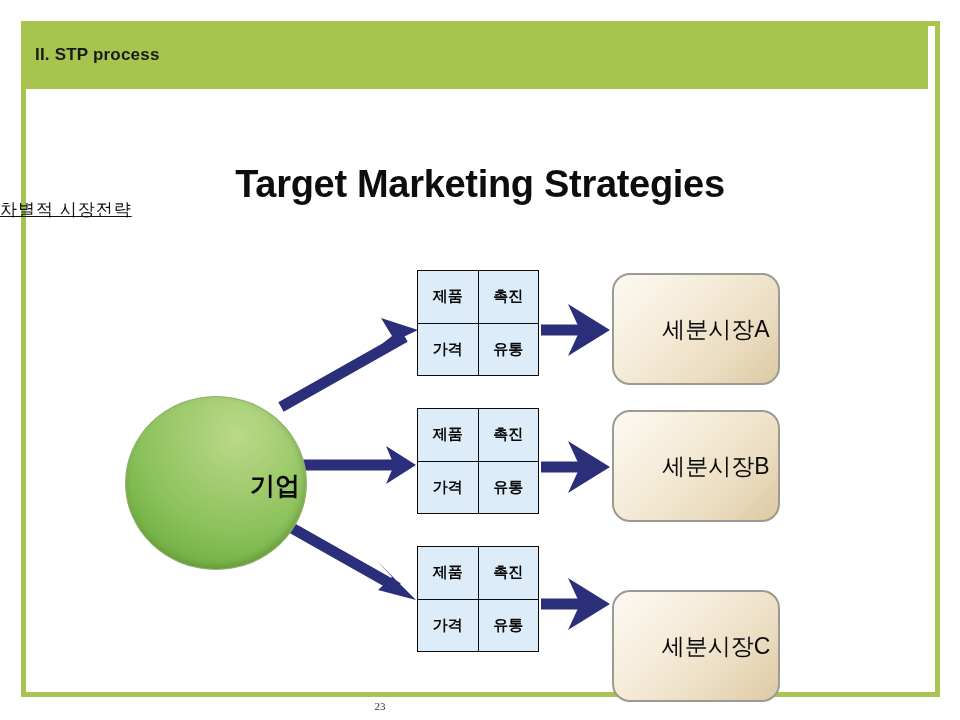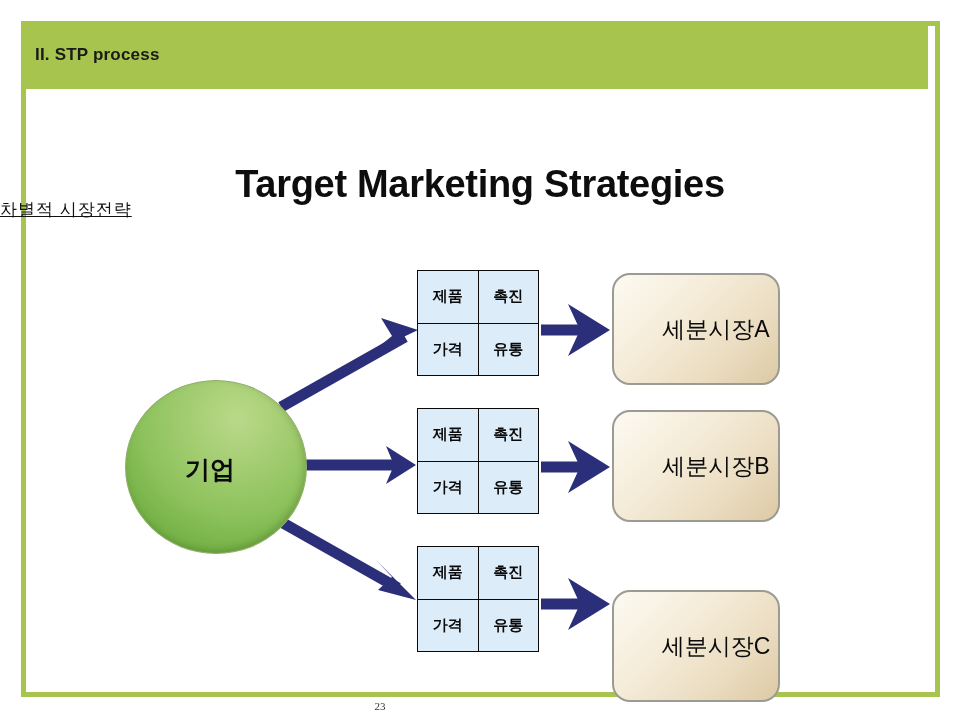--- a/index.html
+++ b/index.html
@@ -71,30 +71,30 @@
   }
   #slide-subtitle span {
     text-decoration: underline;
     letter-spacing: 1px;
   }
 
   
   #company-circle {
     position: absolute;
     left: 125px;
-    top: 380px;
+    top: 396px;
     width: 180px;
     height: 172px;
     border-radius: 50%;
     background: radial-gradient(circle at 62% 22%, #b9d98a 0%, #a4cd72 28%, #8dc25c 55%, #6fae41 82%, #5c9c36 100%);
     border: 1px solid #8fae6c;
     box-shadow: inset -2px -3px 6px rgba(60,90,30,0.28);
     display: flex;
     align-items: center;
-    justify-content: center;
+    justify-content: flex-end;
   }
   #company-circle .label {
     font-size: 25px;
     font-weight: bold;
     color: #0a0a0a;
     transform: translate(-6px, 2px);
   }
 
   
   .mix-table {

